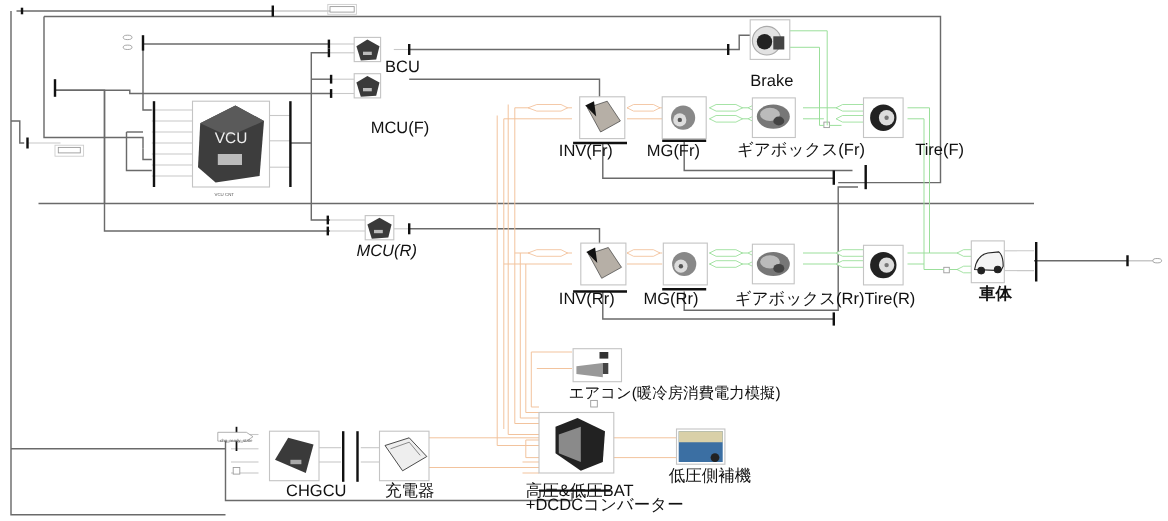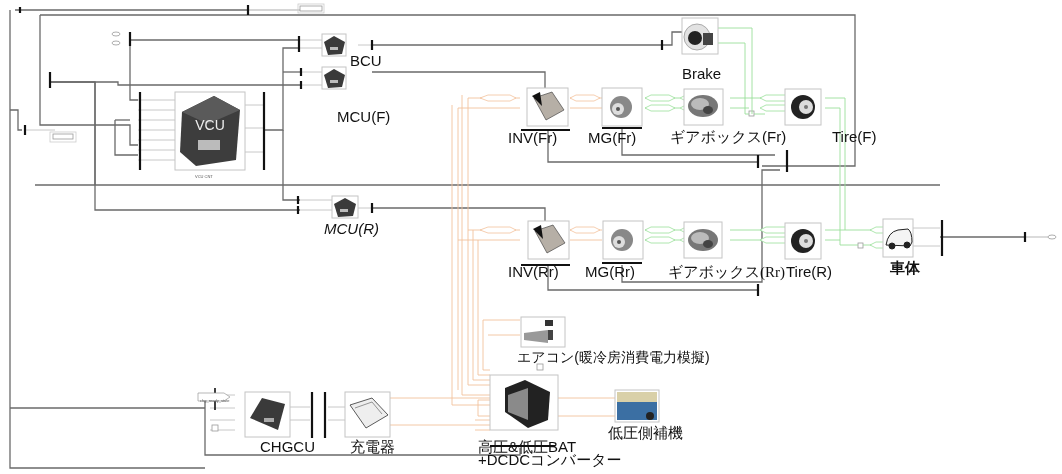--- a/index.html
+++ b/index.html
@@ -334,21 +334,21 @@
 <div class="lbl" style="left:350px;top:55px;">BCU</div>
 <div class="lbl" style="left:337px;top:91px;margin-top:20px;">MCU(F)</div>
 <div class="lbl" style="left:324px;top:223px;font-style:italic;">MCU(R)</div>
 <div class="lbl" style="left:682px;top:68px;">Brake</div>
 <div class="lbl" style="left:508px;top:132px;">INV(Fr)</div>
 <div class="lbl" style="left:588px;top:132px;">MG(Fr)</div>
 <div class="lbl" style="left:670px;top:131px;">ギアボックス(Fr)</div>
 <div class="lbl" style="left:786px;top:131px;margin-left:46px;">Tire(F)</div>
 <div class="lbl" style="left:508px;top:266px;">INV(Rr)</div>
 <div class="lbl" style="left:585px;top:266px;">MG(Rr)</div>
-<div class="lbl" style="left:668px;top:266px;font-family:Liberation Serif, serif;">ギアボックス(Rr)</div>
+<div class="lbl" style="left:668px;top:266px;">ギアボックス(Rr)</div>
 <div class="lbl" style="left:786px;top:266px;">Tire(R)</div>
 <div class="lbl" style="left:890px;top:262px;font-weight:bold;">車体</div>
 <div class="lbl" style="left:517px;top:351px;font-size:14px;">エアコン(暖冷房消費電力模擬)</div>
 <div class="lbl" style="left:478px;top:441px;">高圧&amp;低圧BAT</div>
 <div class="lbl" style="left:478px;top:454px;">+DCDCコンバーター</div>
 <div class="lbl" style="left:608px;top:427px;">低圧側補機</div>
 <div class="lbl" style="left:248px;top:441px;margin-left:12px;">CHGCU</div>
 <div class="lbl" style="left:350px;top:441px;">充電器</div>
 <div class="lbl small" style="left:200px;top:395px;">chg_ready_state</div>
 

